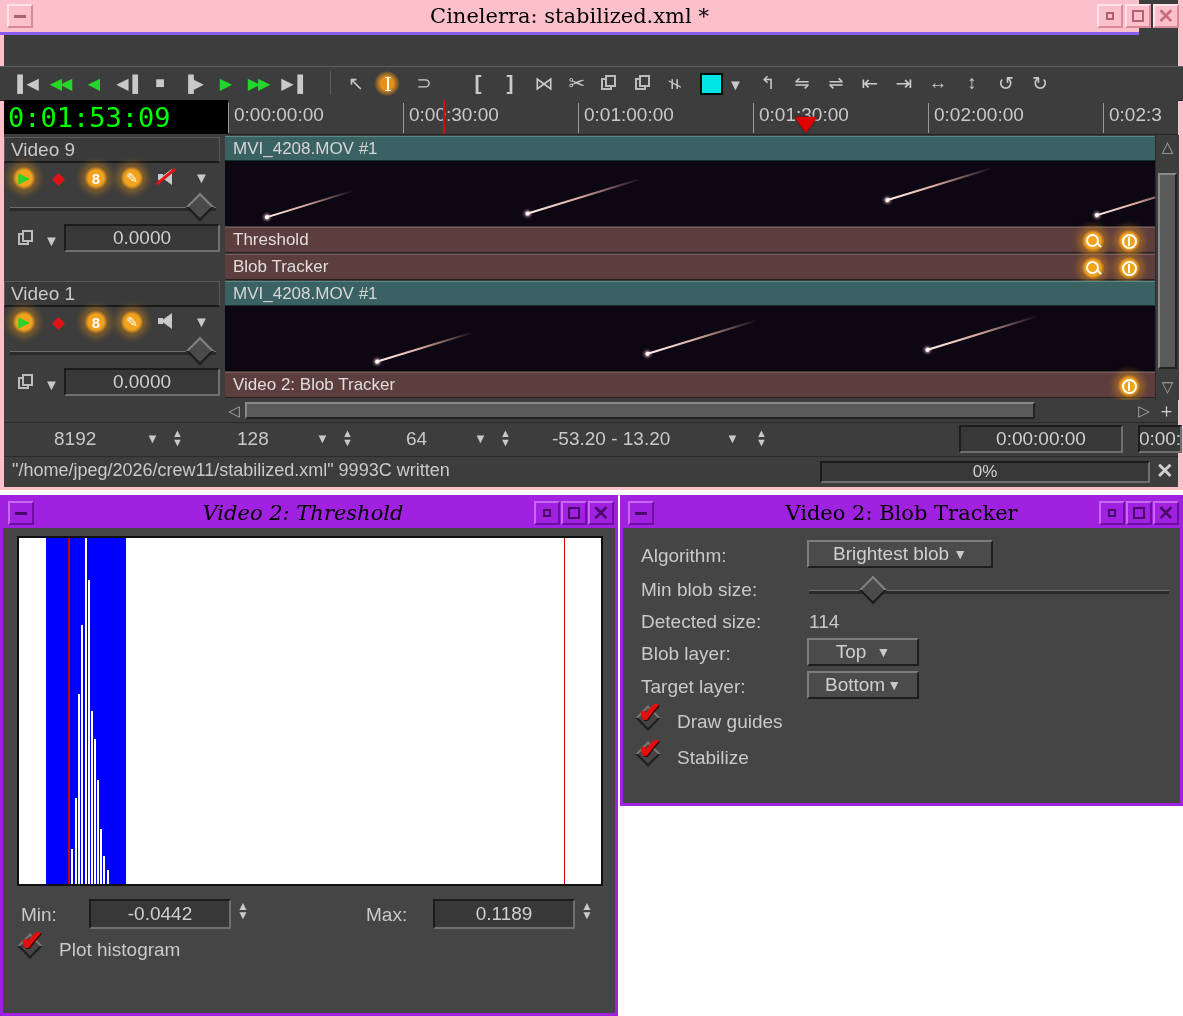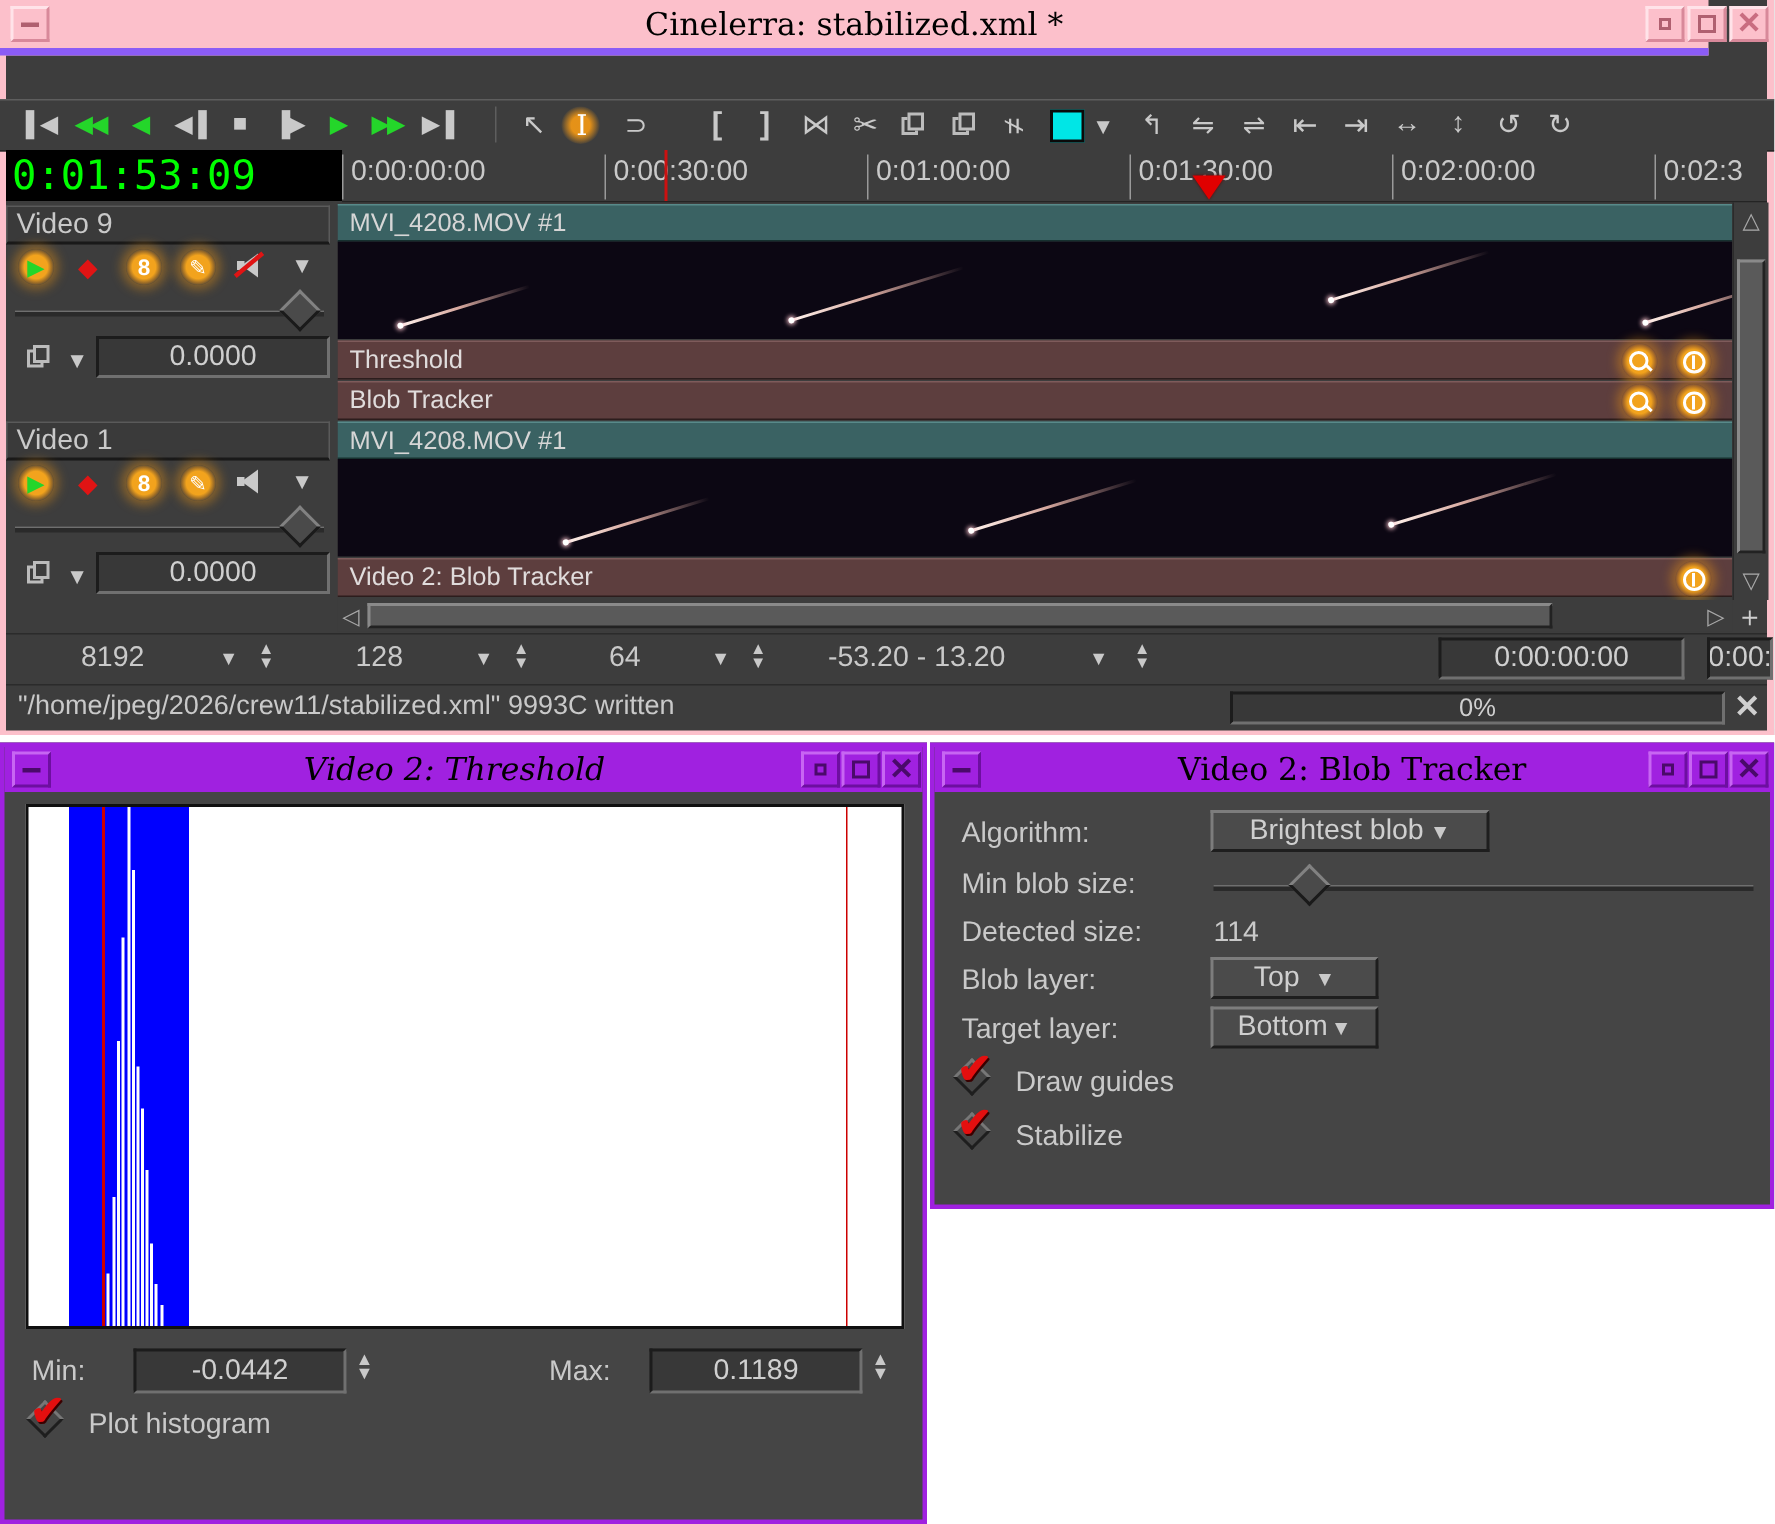--- a/index.html
+++ b/index.html
@@ -76,21 +76,21 @@
 <body>
 
 <div id="stage">
 
   <div class="abs" style="left:0;top:0;width:1183px;height:490px;background:#3d3d3d;">
 
     <div class="abs pink" style="left:0;top:0;width:4px;height:490px;"></div>
     <div class="abs pink" style="left:1178px;top:0;width:5px;height:490px;"></div>
     <div class="abs pink" style="left:0;top:486px;width:1183px;height:4px;"></div>
 
-    <div class="abs pink" style="left:0;top:0;width:1139px;height:32px;border-bottom:5px solid #8b5cf6;text-decoration:underline;">
+    <div class="abs pink" style="left:0;top:0;width:1139px;height:32px;border-bottom:3px solid #8b5cf6;text-decoration:underline;">
       <div class="abs wbtn pinkb" style="left:7px;top:4px;">
           <span class="dash"></span>
         </div>
       <div class="abs wtitle" style="left:200px;right:200px;top:1px;">Cinelerra: stabilized.xml *</div>
       <div class="abs wbtn pinkb" style="left:1097px;top:4px;">
           <span class="sq small"></span>
         </div>
       <div class="abs wbtn pinkb" style="left:1125px;top:4px;">
           <span class="sq"></span>
         </div>

